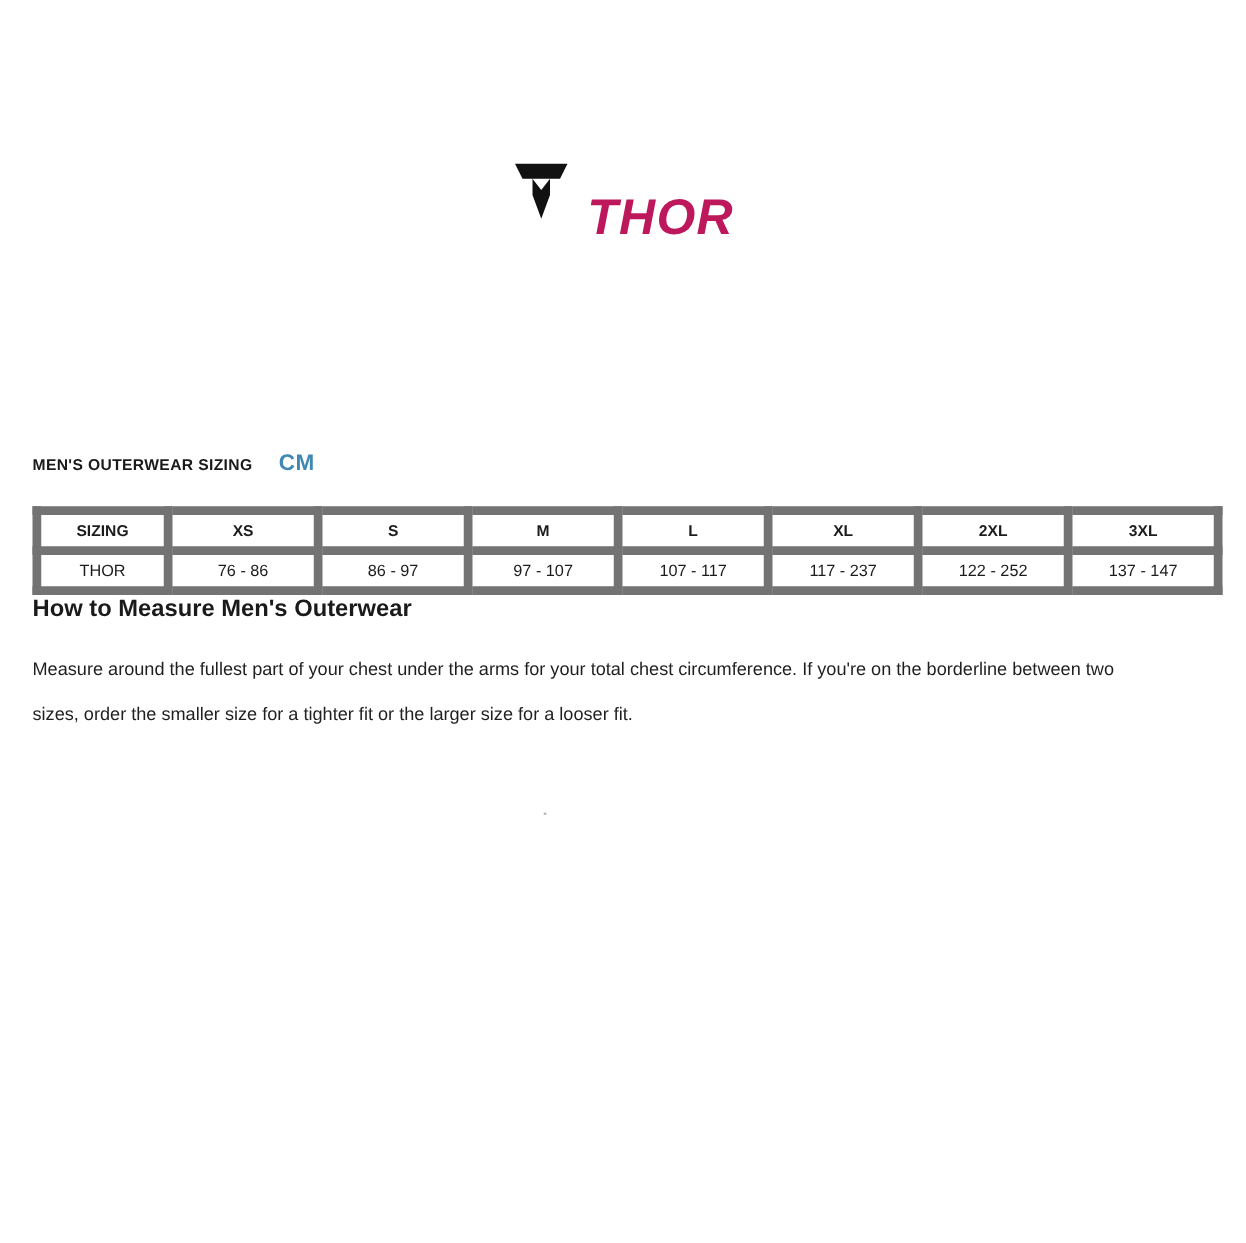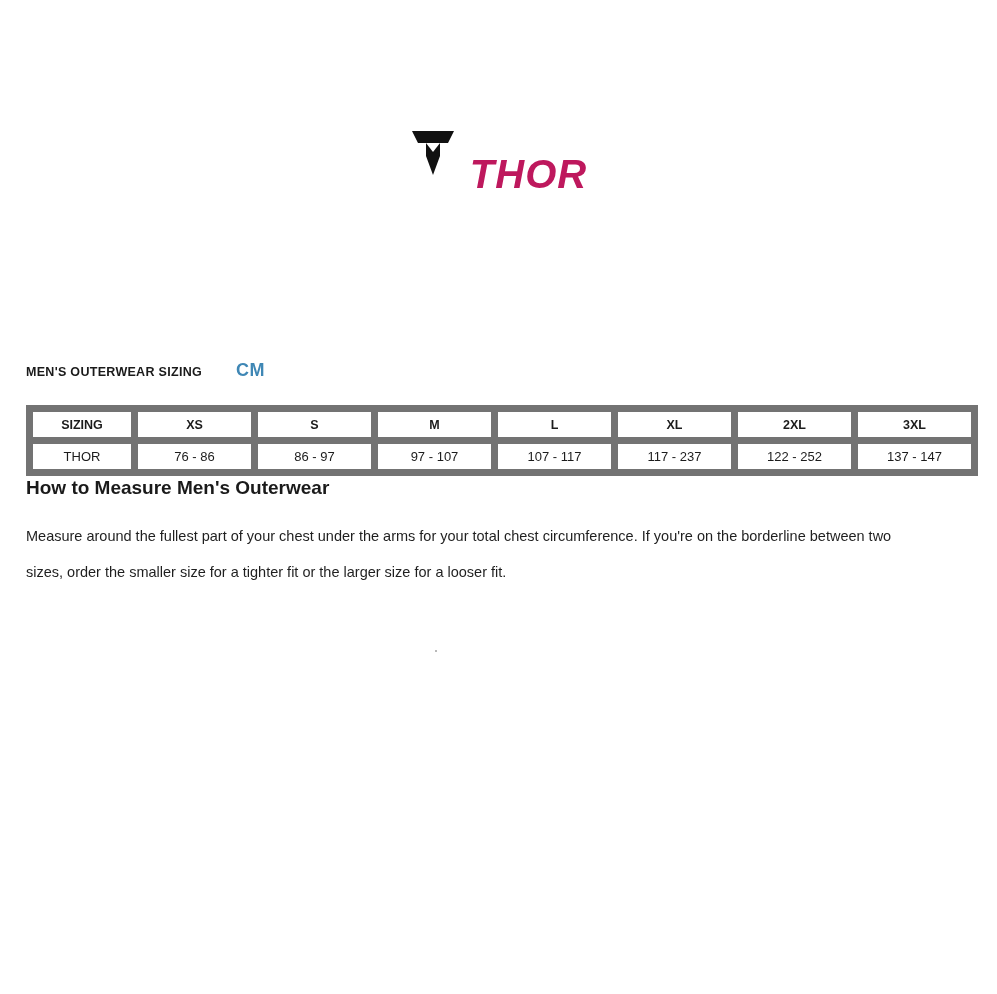--- a/index.html
+++ b/index.html
@@ -46,21 +46,21 @@
     margin-top: 41px;
   }
 
   
   .section-header {
     position: absolute;
     top: 360px;
     left: 26px;
     display: flex;
     align-items: baseline;
-    gap: 34px;
+    gap: 21px;
   }
   .section-title {
     font-size: 12.5px;
     font-weight: 700;
     letter-spacing: 0.3px;
     color: #1a1a1a;
   }
   .unit-toggle {
     font-size: 18px;
     font-weight: 700;

